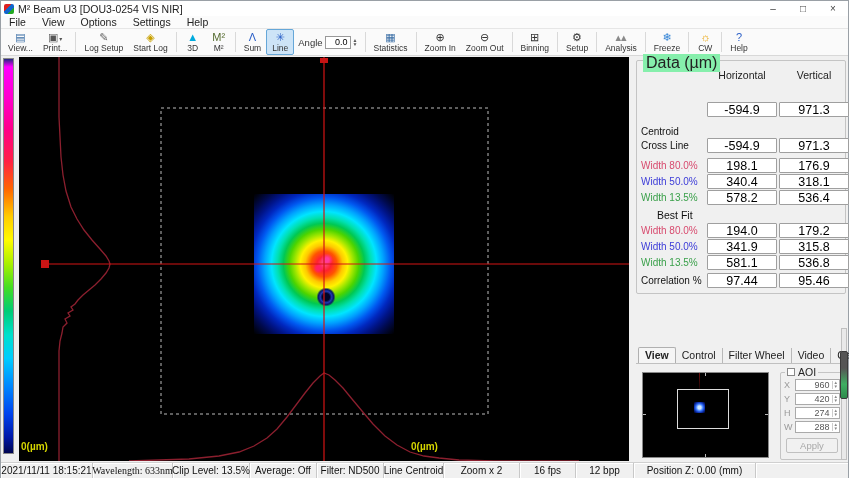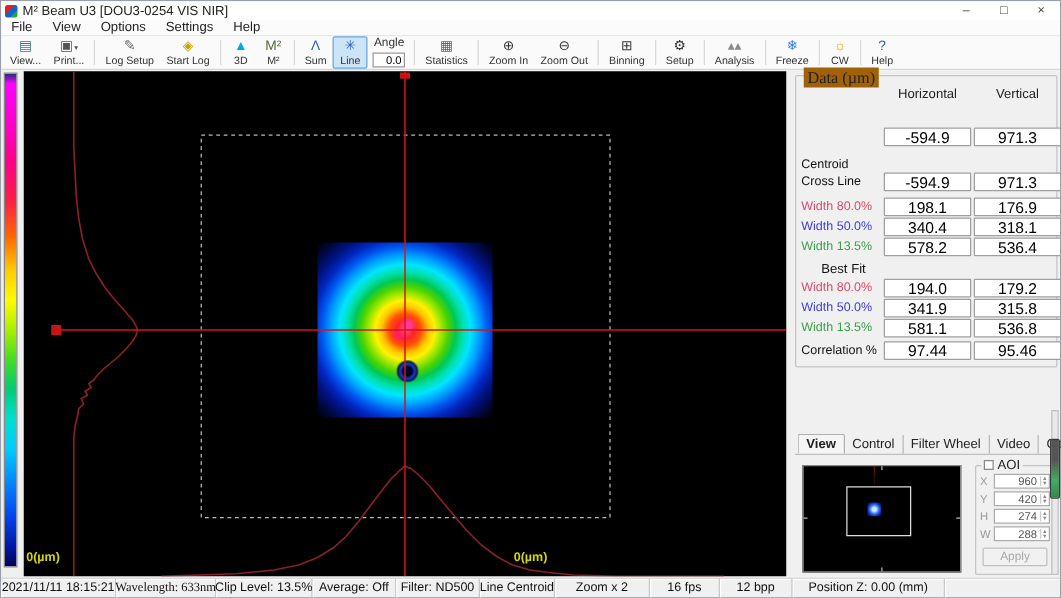--- a/index.html
+++ b/index.html
@@ -25,21 +25,21 @@
 
   
   .toolbar { height:27px; background:#fafafa; border-bottom:1px solid #d8d8d8;
              display:flex; align-items:stretch; flex:0 0 auto; padding-left:2px; }
   .tbtn { display:flex; flex-direction:column; align-items:center; justify-content:center;
           padding:0 5px; min-width:26px; }
   .tbtn .ticon { font-size:11px; line-height:12px; height:12px; }
   .tbtn .tlabel { font-size:8.5px; line-height:10px; color:#333; white-space:nowrap; }
   .tbtn.active { background:#cde4f7; border:1px solid #66a7d8; border-radius:2px; }
   .tsep { width:1px; background:#d9d9d9; margin:3px 3px; }
-  .angle-ctl { display:flex; align-items:center; gap:2px; padding:0 4px; font-size:9.5px; color:#333;flex-direction:column; }
+  .angle-ctl { display:flex; align-items:center; gap:2px; padding:0 4px; font-size:9.5px; color:#333; }
   .angle-input { width:26px; height:13px; font-size:9px; border:1px solid #999;
                  background:#fff; text-align:right; padding-right:2px;
                  font-family:"Liberation Sans",sans-serif; }
   .spinner { display:flex; flex-direction:column; font-size:5px; line-height:4px; color:#555; }
   .drop-arrow { font-size:6px; color:#555; margin-left:1px; }
 
   
   .main { position:relative; height:406px; background:#f0f0f0; flex:0 0 auto; }
 
   .colorbar { position:absolute; left:2px; top:2px; width:11px; height:396px;
@@ -61,22 +61,22 @@
     background:radial-gradient(circle, #000428 0 28%, #2038b0 45%, #0a1a66 60%, rgba(0,0,0,0) 75%); }
   .beam svg { position:absolute; left:0; top:0; }
   .origin-label { position:absolute; font-size:10px; font-weight:bold; color:#d6d600; }
   .origin-left { left:2px; top:384px; }
   .origin-bottom { left:392px; top:384px; }
 
   
   .rpanel { position:absolute; left:633px; top:0; width:214px; height:406px; font-size:10.5px; }
   .group { position:relative; border:1px solid #c4c4c4; border-radius:2px;
            margin:4px 2px 0 2px; padding:8px 4px 4px 4px; background:#f0f0f0; }
-  .group-legend { position:absolute; top:-7px; left:6px; background:#a16207;
-                  padding:0 3px; font-size:13px; color:#222;font-family:Liberation Serif, serif; }
+  .group-legend { position:absolute; top:-7px; left:6px; background:#86efac;
+                  padding:0 3px; font-size:16px; color:#222; }
   .drow { display:grid; grid-template-columns:64px 70px 70px; gap:2px; align-items:center;
           margin-bottom:1px; }
   .dlabel { font-size:10px; color:#111; white-space:nowrap; }
   .dhead { font-size:10.5px; color:#222; text-align:center; }
   .dval { height:15px; background:#fff; border:1px solid #9f9f9f; border-radius:1px;
           display:flex; align-items:center; justify-content:center; font-size:12.5px; color:#000; }
   .gap4 { height:4px; } .gap2 { height:2px; }
   .section-label { font-size:10.5px; color:#111; margin:1px 0 2px 16px; }
   .power-row { display:grid; grid-template-columns:78px 104px; gap:2px; align-items:center; margin-top:2px; }
 

